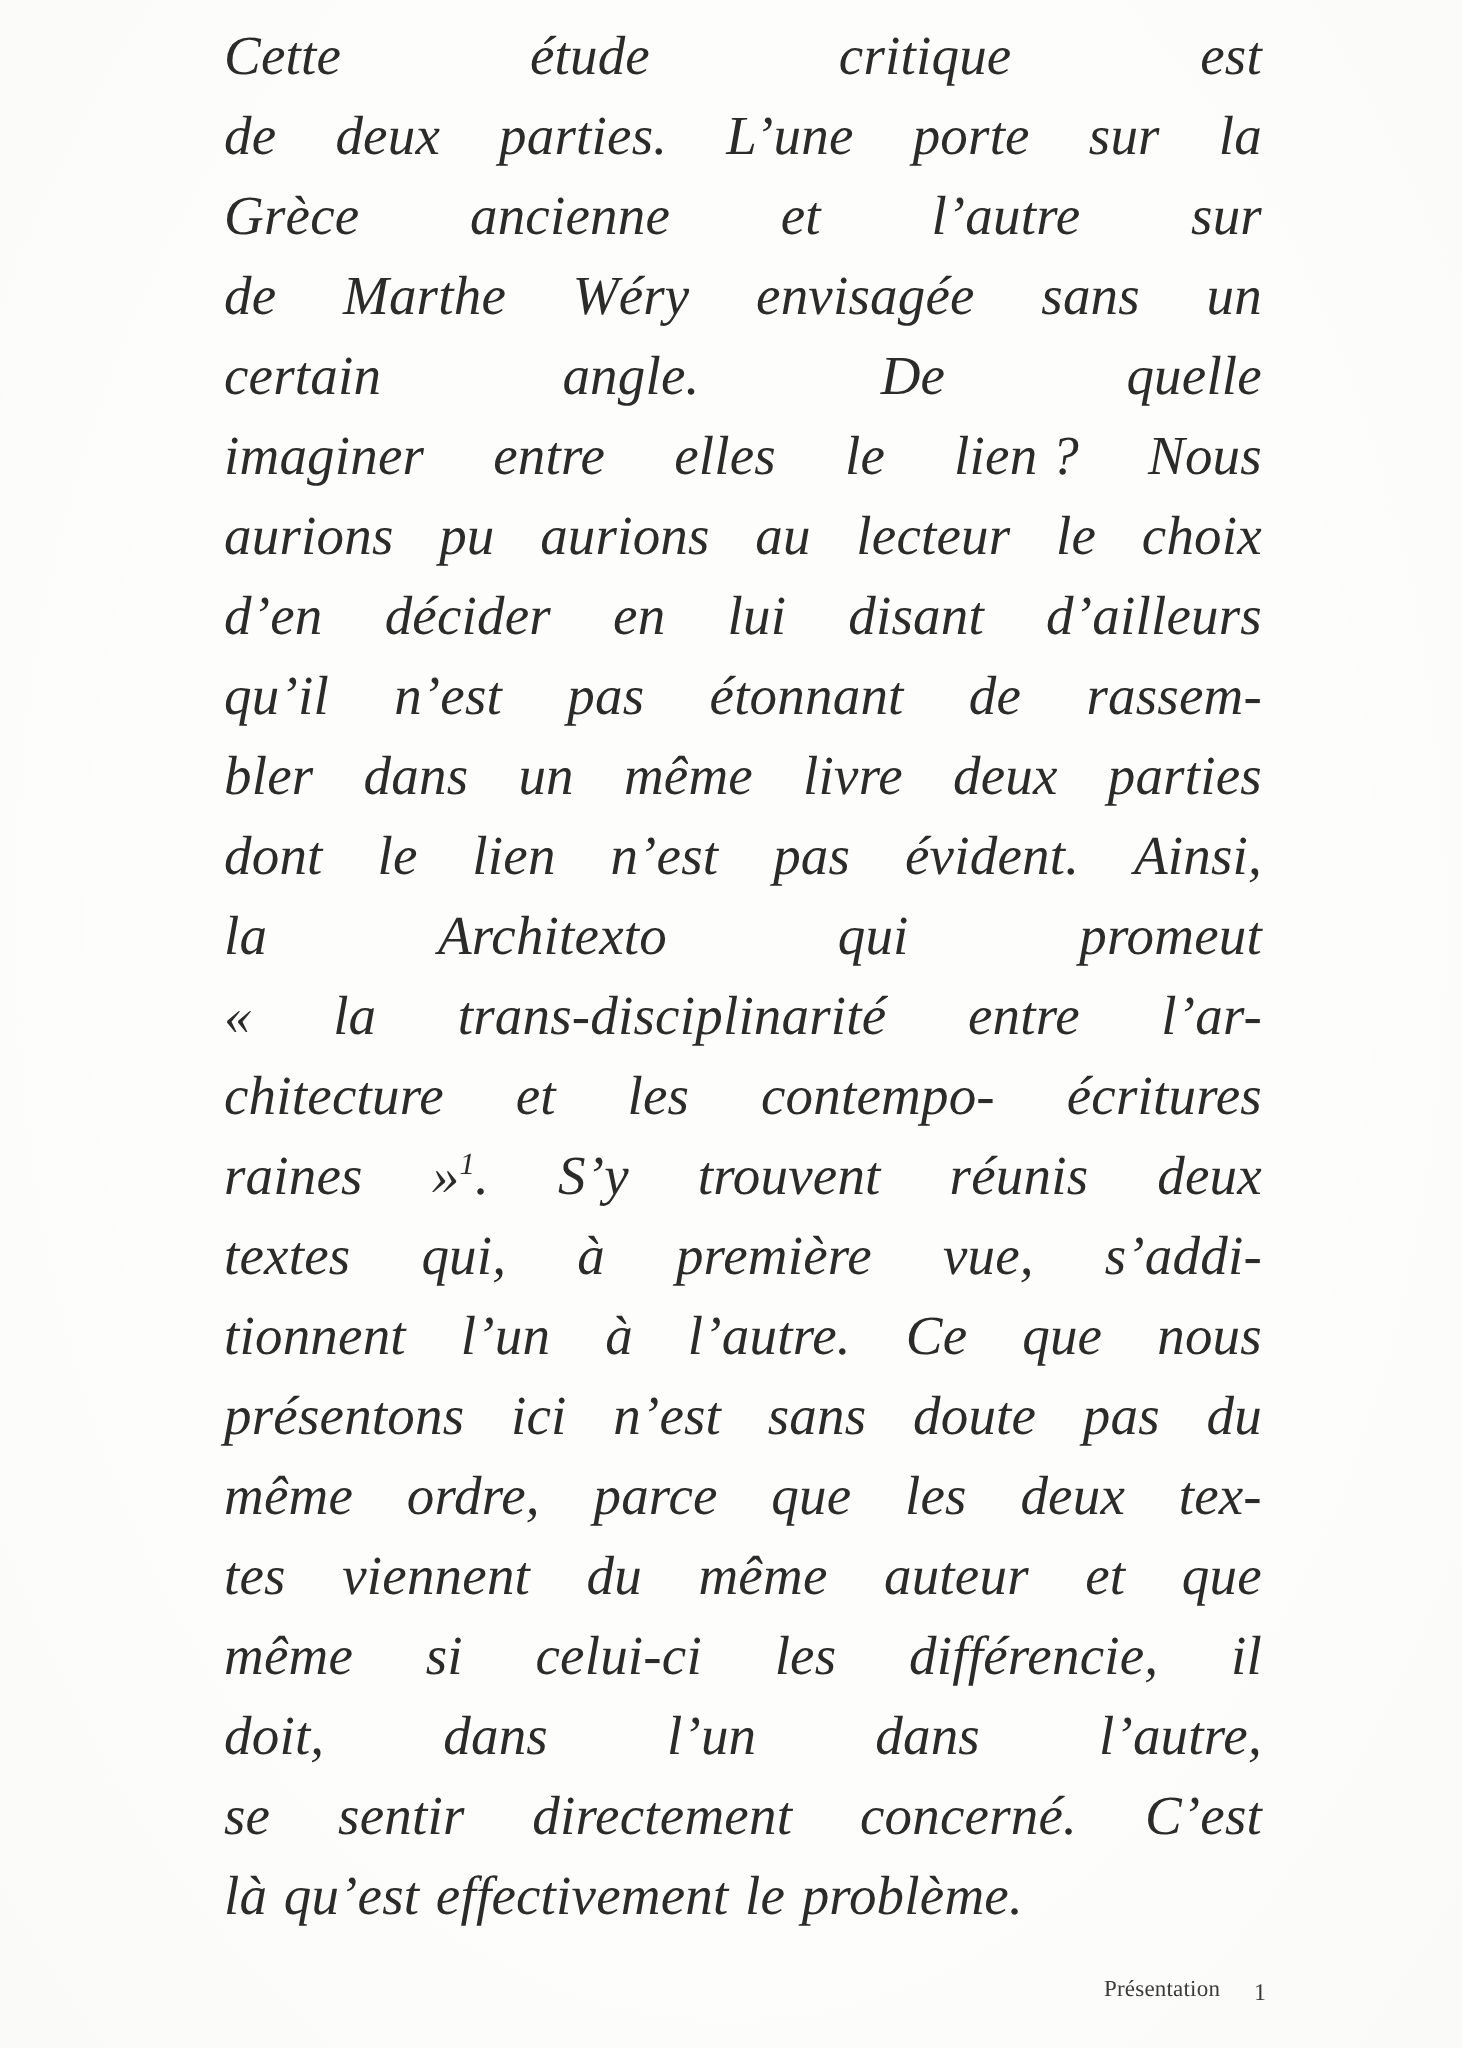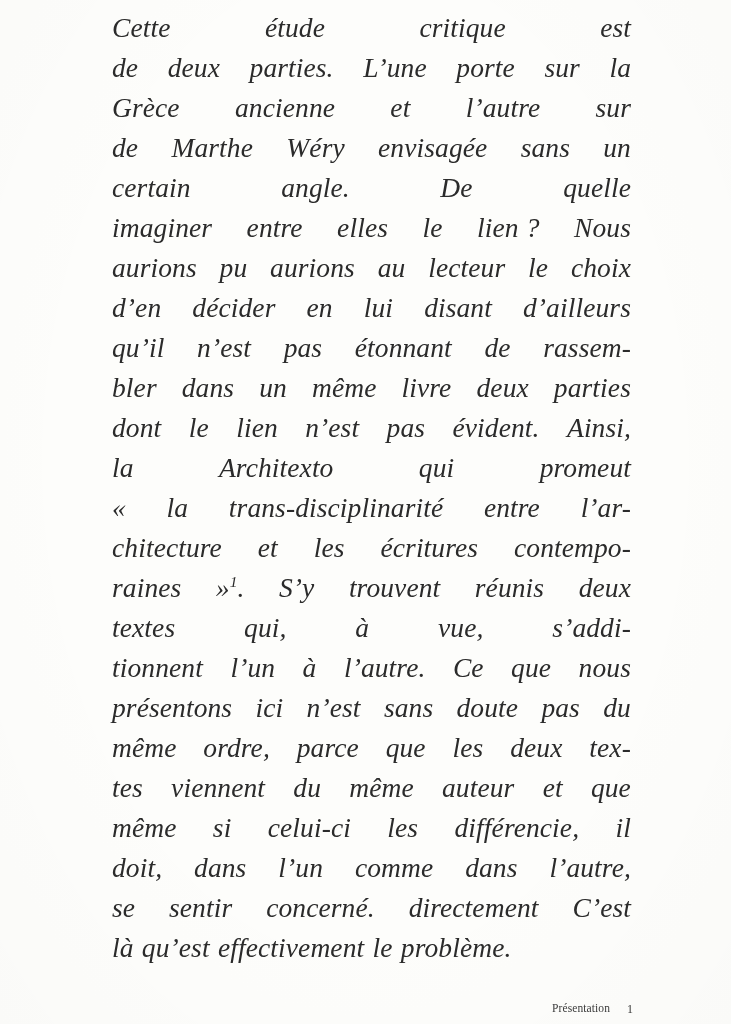--- a/index.html
+++ b/index.html
@@ -65,21 +65,20 @@
     position: absolute;
     left: 112px;
     top: 989px;
     width: 519px;
     height: 20px;
   }
   .footer-inner {
     position: relative;
     width: 100%;
     height: 100%;
-    margin-top: 13px;
   }
   .running-head {
     position: absolute;
     left: 440px;
     top: 0;
     font-size: 11.5px;
     color: #3a3a3a;
     font-style: normal;
     letter-spacing: 0.1px;
     white-space: nowrap;
@@ -105,30 +104,30 @@
       <div class="line just"><span class="w">de</span><span class="w">Marthe</span><span class="w">Wéry</span><span class="w">envisagée</span><span class="w">sans</span><span class="w">un</span></div>
       <div class="line just"><span class="w">certain</span><span class="w">angle.</span><span class="w">De</span><span class="w">quelle</span></div>
       <div class="line just"><span class="w">imaginer</span><span class="w">entre</span><span class="w">elles</span><span class="w">le</span><span class="w">lien ?</span><span class="w">Nous</span></div>
       <div class="line just"><span class="w">aurions</span><span class="w">pu</span><span class="w">aurions</span><span class="w">au</span><span class="w">lecteur</span><span class="w">le</span><span class="w">choix</span></div>
       <div class="line just"><span class="w">d’en</span><span class="w">décider</span><span class="w">en</span><span class="w">lui</span><span class="w">disant</span><span class="w">d’ailleurs</span></div>
       <div class="line just"><span class="w">qu’il</span><span class="w">n’est</span><span class="w">pas</span><span class="w">étonnant</span><span class="w">de</span><span class="w">rassem-</span></div>
       <div class="line just"><span class="w">bler</span><span class="w">dans</span><span class="w">un</span><span class="w">même</span><span class="w">livre</span><span class="w">deux</span><span class="w">parties</span></div>
       <div class="line just"><span class="w">dont</span><span class="w">le</span><span class="w">lien</span><span class="w">n’est</span><span class="w">pas</span><span class="w">évident.</span><span class="w">Ainsi,</span></div>
       <div class="line just"><span class="w">la</span><span class="w">Architexto</span><span class="w">qui</span><span class="w">promeut</span></div>
       <div class="line just"><span class="w">«</span><span class="w">la</span><span class="w">trans-disciplinarité</span><span class="w">entre</span><span class="w">l’ar-</span></div>
-      <div class="line just"><span class="w">chitecture</span><span class="w">et</span><span class="w">les</span><span class="w">écritures</span><span class="w">contempo-</span></div>
+      <div class="line just"><span class="w">chitecture</span><span class="w">et</span><span class="w">les</span><span class="w">contempo-</span><span class="w">écritures</span></div>
       <div class="line just"><span class="w">raines</span><span class="w">»<sup class="fn">1</sup>.</span><span class="w">S’y</span><span class="w">trouvent</span><span class="w">réunis</span><span class="w">deux</span></div>
-      <div class="line just"><span class="w">textes</span><span class="w">qui,</span><span class="w">à</span><span class="w">vue,</span><span class="w">s’addi-</span></div>
+      <div class="line just"><span class="w">textes</span><span class="w">qui,</span><span class="w">à</span><span class="w">première</span><span class="w">vue,</span><span class="w">s’addi-</span></div>
       <div class="line just"><span class="w">tionnent</span><span class="w">l’un</span><span class="w">à</span><span class="w">l’autre.</span><span class="w">Ce</span><span class="w">que</span><span class="w">nous</span></div>
       <div class="line just"><span class="w">présentons</span><span class="w">ici</span><span class="w">n’est</span><span class="w">sans</span><span class="w">doute</span><span class="w">pas</span><span class="w">du</span></div>
       <div class="line just"><span class="w">même</span><span class="w">ordre,</span><span class="w">parce</span><span class="w">que</span><span class="w">les</span><span class="w">deux</span><span class="w">tex-</span></div>
       <div class="line just"><span class="w">tes</span><span class="w">viennent</span><span class="w">du</span><span class="w">même</span><span class="w">auteur</span><span class="w">et</span><span class="w">que</span></div>
       <div class="line just"><span class="w">même</span><span class="w">si</span><span class="w">celui-ci</span><span class="w">les</span><span class="w">différencie,</span><span class="w">il</span></div>
-      <div class="line just"><span class="w">doit,</span><span class="w">dans</span><span class="w">l’un</span><span class="w">comme</span><span class="w">dans</span><span class="w">l’autre,</span></div>
-      <div class="line just"><span class="w">se</span><span class="w">sentir</span><span class="w">concerné.</span><span class="w">directement</span><span class="w">C’est</span></div>
+      <div class="line just"><span class="w">doit,</span><span class="w">dans</span><span class="w">l’un</span><span class="w">dans</span><span class="w">l’autre,</span></div>
+      <div class="line just"><span class="w">se</span><span class="w">sentir</span><span class="w">directement</span><span class="w">concerné.</span><span class="w">C’est</span></div>
       <div class="line last"><span class="w">là</span><span class="w">qu’est</span><span class="w">effectivement</span><span class="w">le</span><span class="w">problème.</span></div>
     </div>
 
   <div class="footer">
     <div class="footer-inner">
       <span class="running-head">Présentation</span>
       <span class="folio">1</span>
     </div>
   </div>
 

